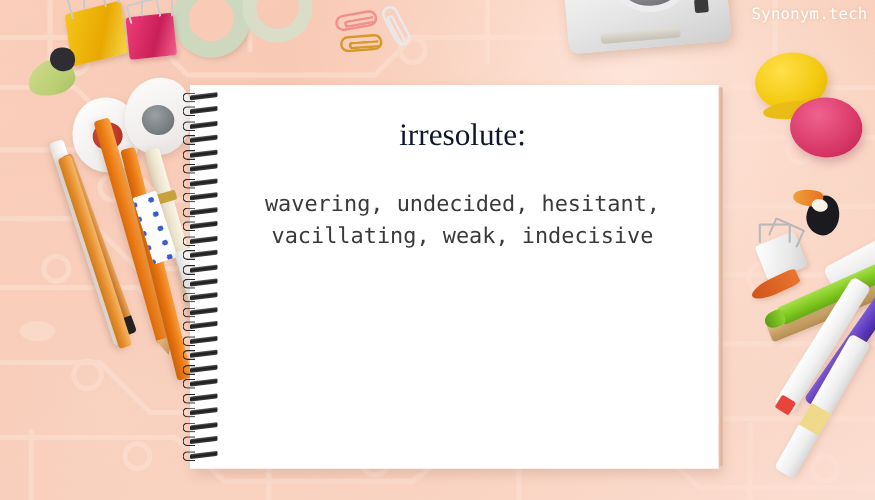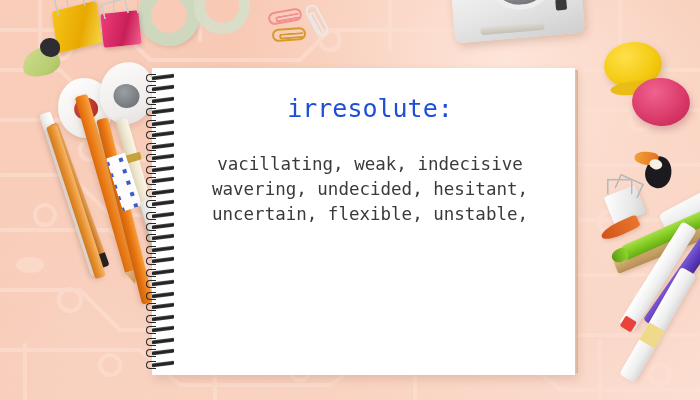--- a/index.html
+++ b/index.html
@@ -100,22 +100,23 @@
   .title-small {
     font-size: 19px;
     line-height: 26px;
     color: #e4683d;
     letter-spacing: 0px;
     white-space: nowrap;
   }
   .title-word {
     font-size: 25px;
     line-height: 34px;
-    color: #1d4ed8;
+    color: #0f172a;
     white-space: nowrap;
+    font-family: Liberation Serif, serif;
   }
   .synonyms {
     margin-top: 26px;
     font-size: 17.5px;
     line-height: 25px;
     color: #3a3a3a;
     white-space: nowrap;
   }
 
   
@@ -698,20 +699,20 @@
       </div>
       <div class="coil" style="top: 286.538px;">
         <div class="hook"></div>
         <div class="bar"></div>
       </div>
     </div>
 
   <div class="sheet-text">
     <div class="title-word">irresolute:</div>
     <div class="synonyms">
+      <div>wavering, undecided, hesitant,</div>
       <div>vacillating, weak, indecisive</div>
-      <div>wavering, undecided, hesitant,</div>
-      <div>uncertain, flexible, unstable,</div>
     </div>
   </div>
 
+  <div class="logo">Synonym.tech</div>
 
 </div>
 
 </body></html>

